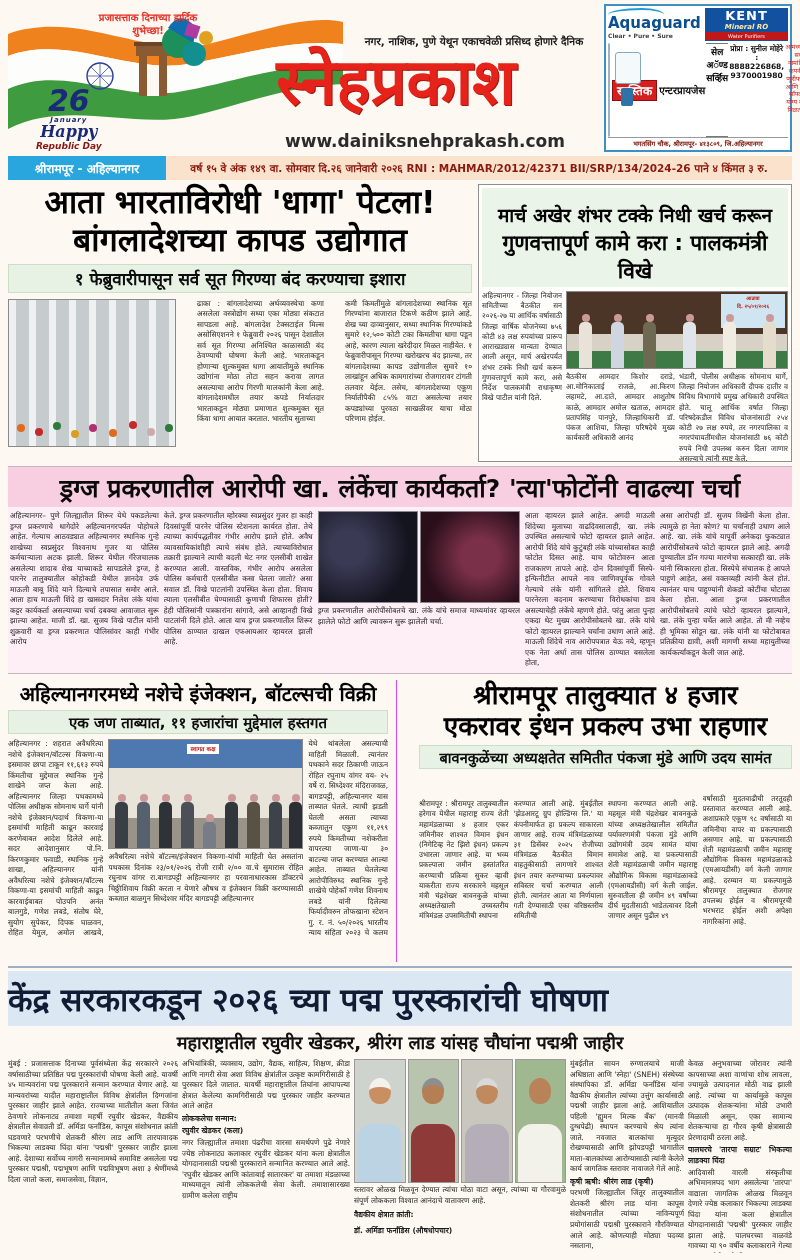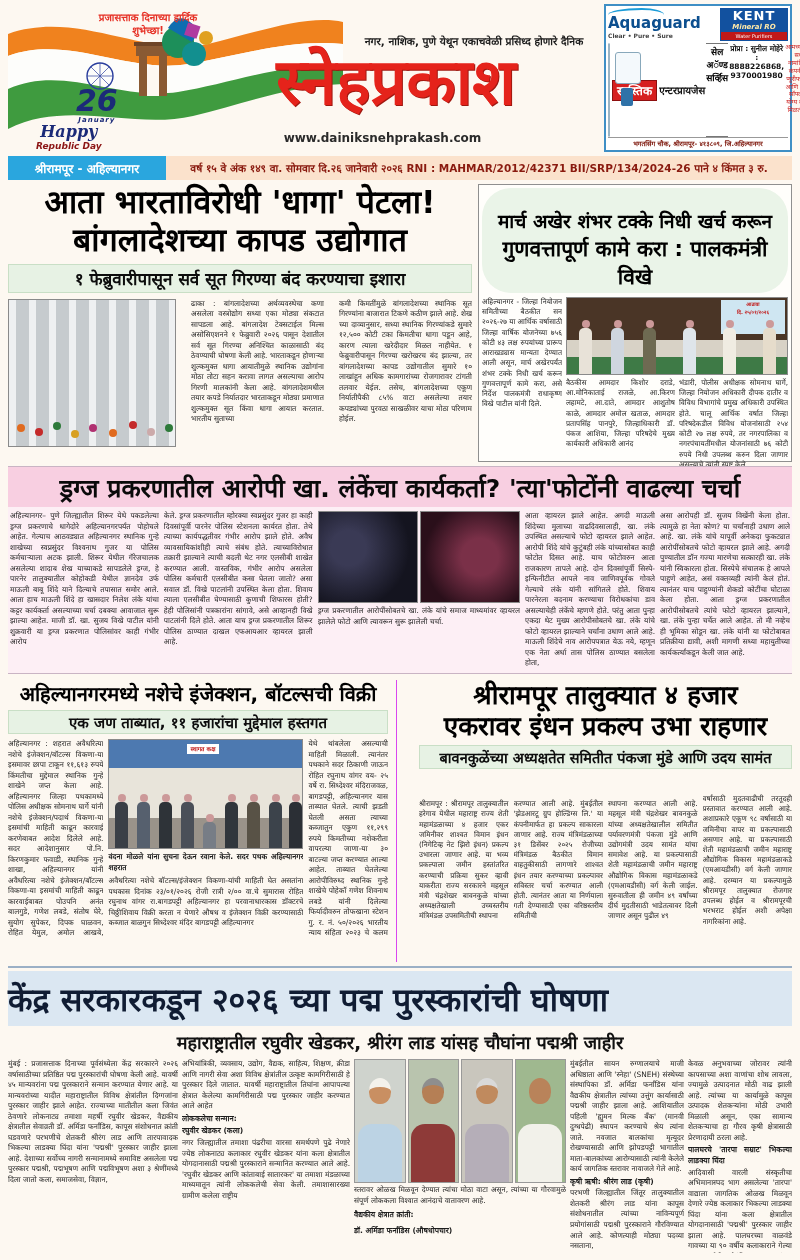--- a/index.html
+++ b/index.html
@@ -2,36 +2,36 @@
 <html><head>
 <meta charset="utf-8">
 <style>
   * { margin:0; padding:0; box-sizing:border-box; }
   body { font-family:"DejaVu Sans","Liberation Sans",sans-serif; background:#e9e4dc; }
   .page { position:relative; width:800px; height:1260px; margin:0 auto; background:#fdf8f1; overflow:hidden; }
 
   
   .flag-art { position:absolute; left:8px; top:4px; width:335px; height:148px; overflow:hidden; }
   .greeting { position:absolute; left:88px; top:12px; width:120px; color:#e63126; font-size:10px; font-weight:bold; text-align:center; line-height:1.25; }
-  .day-badge { position:absolute; left:48px; top:86px; color:#1b2a78; font-style:italic; text-align:center;margin-left:28px; }
+  .day-badge { position:absolute; left:48px; top:86px; color:#1b2a78; font-style:italic; text-align:center; }
   .day-badge .d { font-size:30px; font-weight:bold; line-height:1; }
   .day-badge .m { font-size:7px; font-weight:bold; letter-spacing:1px; }
   .happy-line { position:absolute; left:36px; top:122px; text-align:center; font-style:italic; }
   .happy-line .h { color:#1b2a78; font-size:16px; font-weight:bold; font-family:"DejaVu Serif","Liberation Serif",serif; }
   .happy-line .r { color:#8c1515; font-size:9px; font-weight:bold; }
   .tagline { position:absolute; left:348px; top:34px; width:252px; font-size:10.5px; font-weight:bold; color:#1c1c1c; text-align:center; }
   .paper-title { position:absolute; left:186px; top:44px; width:420px; text-align:center; font-size:64px; font-weight:800; color:#e5231b; line-height:1.2; text-shadow:1px 1px 0 #a01810; }
-  .website { position:absolute; left:270px; top:131px; width:225px; text-align:center; font-size:12px; font-weight:bold; color:#2b2b2b; }
+  .website { position:absolute; left:285px; top:131px; width:225px; text-align:center; font-size:17px; font-weight:bold; color:#2b2b2b; }
 
   .ad-box { position:absolute; right:8px; top:4px; width:188px; height:148px; border:2px solid #3f8fc5; background:#fff; padding:2px; display:flex; flex-direction:column; font-size:7px; }
   .ad-r1 { display:flex; justify-content:space-between; align-items:flex-start; }
   .aquaguard { color:#0c4f8f; font-size:15px; font-weight:bold; line-height:1; }
   .aq-tag { font-size:6px; color:#444; font-weight:bold; margin-top:1px; }
   .wave-icon { display:block; width:56px; height:7px; border-radius:60% 40% 50% 50%/100% 100% 0 0; border-top:2px solid #1b9cd8; margin-bottom:1px; }
-  .kent-box { width:68px; background:#12519f; color:#fff; text-align:center; padding:1px; }
+  .kent-box { width:83px; background:#12519f; color:#fff; text-align:center; padding:1px; }
   .kent-box .k { font-size:13px; font-weight:bold; letter-spacing:1px; line-height:1.1; }
   .kent-box .ms { font-size:7px; font-style:italic; color:#ffe9a8; font-weight:bold; }
   .kent-box .wp { background:#c01818; font-size:5px; margin-top:1px; padding:1px 0; }
   .ad-r2 { display:flex; gap:2px; margin-top:2px; flex:1; }
   .purifier-icon { width:38px; background:linear-gradient(180deg,#e8eef2 0 20%,#cfe0ea 20% 60%,#b9cfdc 60% 100%); border:1px solid #9ab4c4; border-radius:3px; position:relative; }
   .purifier-icon:before { content:""; position:absolute; left:6px; top:8px; width:24px; height:30px; background:#f4f9fc; border:1px solid #88a8bb; border-radius:3px; }
   .purifier-icon:after { content:""; position:absolute; left:12px; top:44px; width:12px; height:18px; background:#2f72a8; border-radius:2px; }
   .ad-col { flex:1; display:flex; flex-direction:row; gap:1px; }
   .shop-row { display:flex; align-items:center; gap:2px; }
   .swastik { background:#d61f1f; color:#fff; font-size:12px; font-weight:bold; padding:1px 4px; border:1px solid #8e0f0f; }
@@ -50,28 +50,28 @@
   .col { font-size:7.4px; line-height:1.42; text-align:justify; color:#1d1d1d; overflow:hidden; }
   .subbar { background:#e7f2e4; border:1px solid #c9dfc6; font-weight:bold; text-align:center; color:#0d0d0d; }
   .photo { position:relative; overflow:hidden; border:1px solid #8a8a8a; }
   .fig { position:absolute; bottom:0; width:13px; height:46px; border-radius:5px 5px 0 0; }
   .fig:before { content:""; position:absolute; top:-8px; left:2.5px; width:8px; height:8px; border-radius:50%; background:#c99; }
 
   
   .lead { position:absolute; left:8px; top:184px; width:464px; }
   .lead .h { font-size:32px; font-weight:800; text-align:center; line-height:1.18; color:#000; }
   .lead .subbar { margin-top:4px; font-size:17px; padding:2px 0; }
-  .lead-body { display:flex; gap:15px; margin-top:6px; height:148px; }
+  .lead-body { display:flex; gap:21px; margin-top:6px; height:148px; }
   .lead-photo { width:168px; background:repeating-linear-gradient(90deg,#eef0f1 0 7px,#c6cbce 7px 20px),linear-gradient(#d5d9db,#b9bec2); }
   .lead-photo .dots { position:absolute; left:8px; bottom:14px; width:8px; height:8px; border-radius:50%; background:#e06a1e; box-shadow:18px 4px 0 #c42a2a,36px -2px 0 #2d7a3a,54px 6px 0 #d8a022,72px 0 0 #b03070,92px 5px 0 #e06a1e,112px -3px 0 #c42a2a,130px 4px 0 #caa, 148px 0 0 #2d7a3a; }
   .lead-body .col { flex:1; }
 
   
   .vikhe { position:absolute; left:478px; top:184px; width:314px; height:278px; border:1px solid #8f8f8f; background:#fffefb; padding:3px; }
-  .vikhe .hgroup { background:#eaf4e8; text-align:center; padding:20px 0 3px;border-radius:29px; }
+  .vikhe .hgroup { background:#eaf4e8; text-align:center; padding:14px 0 3px; }
   .vikhe .h1 { font-size:19px; font-weight:800; color:#000; }
   .vikhe .h2 { font-size:21px; font-weight:800; color:#000; }
   .vikhe-body { display:flex; gap:4px; margin-top:4px; height:198px; }
   .vikhe-c1 { width:80px; font-size:7.2px; }
   .vikhe-right { flex:1; display:flex; flex-direction:column; gap:3px; }
   .vikhe-photo { height:78px; background:linear-gradient(180deg,#4a3526 0 55%,#d8d2c6 55% 78%,#3e7a46 78% 100%); }
   .vikhe-photo .panel { position:absolute; right:2px; top:2px; width:64px; height:34px; background:#cfe6f2; color:#c01818; font-size:5px; font-weight:bold; text-align:center; line-height:1.6; }
   .vikhe-cols { display:flex; gap:4px; flex:1; }
   .vikhe-cols .col { flex:1; font-size:7.2px; }
 
@@ -269,21 +269,20 @@
           <span class="fig" style="left:6px;background:#3a3f46;"></span>
           <span class="fig" style="left:28px;background:#56606e;"></span>
           <span class="fig" style="left:50px;background:#2e3338;"></span>
           <span class="fig" style="left:72px;background:#4a4f58;"></span>
           <span class="fig" style="left:94px;height:26px;background:#777d86;"></span>
           <span class="fig" style="left:116px;background:#30363c;"></span>
           <span class="fig" style="left:138px;background:#585246;"></span>
           <span class="fig" style="left:160px;background:#3c434b;"></span>
           <span class="fig" style="left:180px;background:#2b2f35;"></span>
         </div>
-        <div class="col bold-line">वंदना मोळले यांना सुचना देऊन रवाना केले. सदर पथक अहिल्यानगर शहरात</div>
         <div class="col">अवैधरित्या नशेचे बॉटल्स/इंजेक्शन विकणा-यांची माहिती घेत असतांना पथकास दिनांक २३/०१/२०२६ रोजी रात्री २/०० वा.चे सुमारास रोहित रघुनाथ वांगर रा.बागडपट्टी अहिल्यानगर हा परवानाधारकास डॉक्टरचे चिठ्ठीशिवाय विक्री करता न येणारे औषध व इंजेक्शन विक्री करण्यासाठी कब्जात बाळगुन सिध्देश्वर मंदिर बागडपट्टी अहिल्यानगर</div>
       </div>
       <div class="col inject-c3">येथे थांबलेला असल्याची माहिती मिळाली. त्यानंतर पथकाने सदर ठिकाणी जाऊन रोहित रघुनाथ वांगर वय- २५ वर्षे रा. सिध्देश्वर मंदिराजवळ, बागडपट्टी, अहिल्यानगर यास ताब्यात घेतले. त्याची झडती घेतली असता त्याच्या कब्जातुन एकुण ११,२९९ रुपये किमतीच्या नशेकरीता वापरल्या जाणा-या ३० बाटल्या जप्त करण्यात आल्या आहेत. ताब्यात घेतलेल्या आरोपीविरुध्द स्थानिक गुन्हे शाखेचे पोहेकॉ गणेश शिवनाथ लबडे यांनी दिलेल्या फिर्यादीवरुन तोफखाना स्टेशन गु. र. नं. ५०/२०२६ भारतीय न्याय संहिता २०२३ चे कलम १२३,१२५,२६८ प्रमाणे गुन्हा दाखल करण्यात आलेला आहे. पुढील तपास तोफखाना पोलीस स्टेशन करीत आहे.</div>
     </div>
   </div>
 
   <div class="fuel">
     <div class="h">श्रीरामपूर तालुक्यात ४ हजार</div>
     <div class="h">एकरावर इंधन प्रकल्प उभा राहणार</div>
     <div class="subbar">बावनकुळेंच्या अध्यक्षतेत समितीत पंकजा मुंडे आणि उदय सामंत</div>

